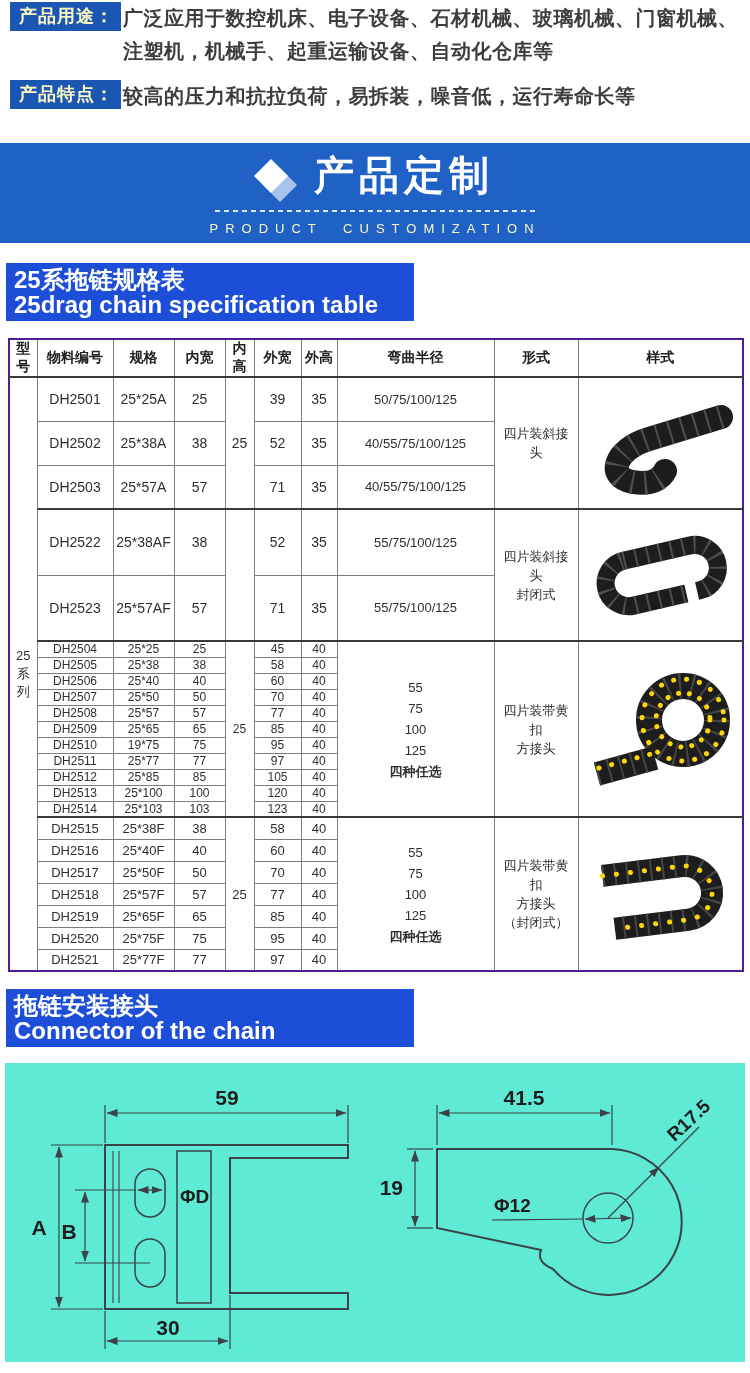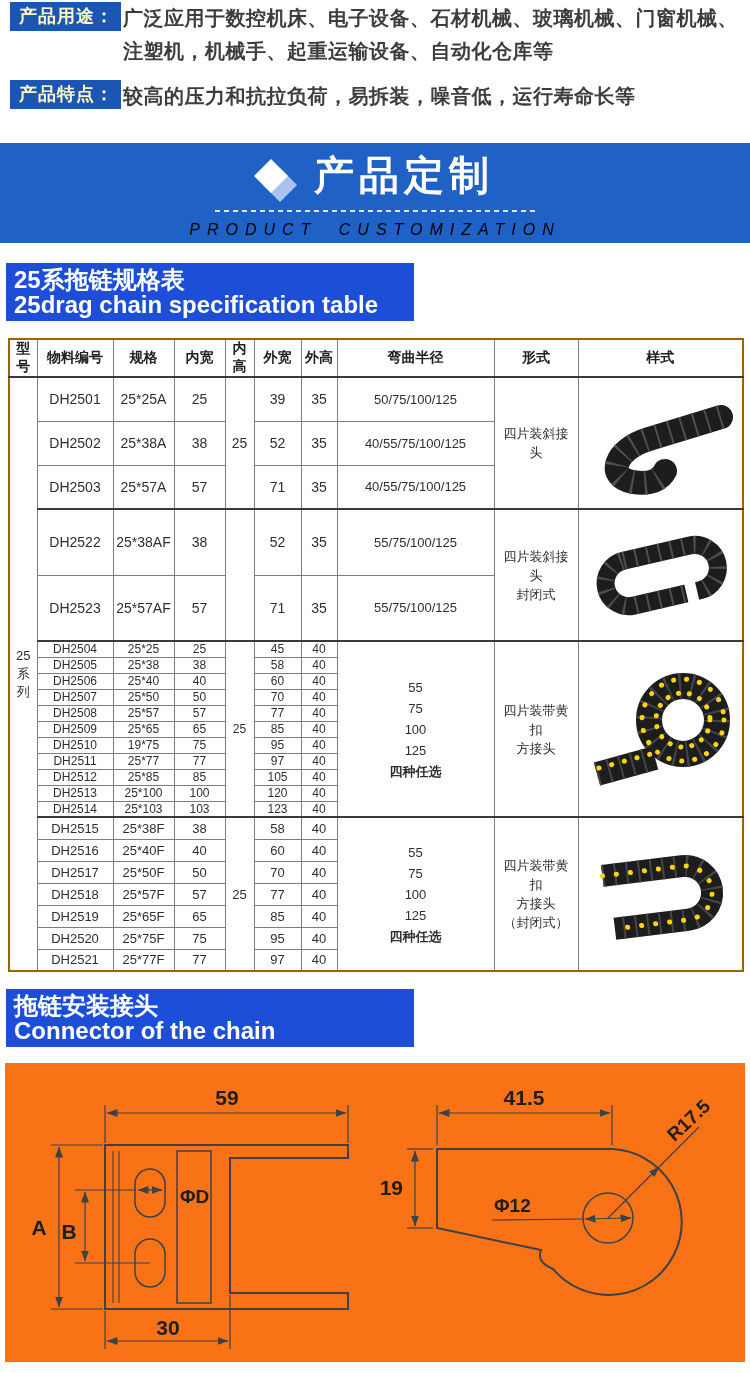--- a/index.html
+++ b/index.html
@@ -15,45 +15,45 @@
   .banner{margin-top:30px;height:100px;background:#2061c6;color:#fff;text-align:center;
     padding-top:10px;box-sizing:border-box;}
   .banner-title-row{display:flex;justify-content:center;align-items:flex-end;gap:16px;height:50px;font-family:Liberation Serif, serif;}
   .diamond-wrap{position:relative;width:42px;height:42px;}
   .diamond{position:absolute;width:24px;height:24px;transform:rotate(45deg);}
   .diamond-light{left:12px;top:12px;background:#a9c3ec;}
   .diamond-white{left:3px;top:3px;background:#ffffff;}
   .banner-title{font-size:40px;font-weight:bold;letter-spacing:5px;}
   .banner-dash{width:320px;height:2px;margin:7px auto 9px;
     background:repeating-linear-gradient(90deg,rgba(255,255,255,.85) 0 5px,transparent 5px 9px);}
-  .banner-sub{font-size:16px;letter-spacing:7px;word-spacing:10px;color:#000000;font-style:italic;}
+  .banner-sub{font-size:13px;letter-spacing:7px;word-spacing:10px;color:#fef9c3;}
   
   .section-header{background:#1d4ed8;color:#fff;font-weight:bold;font-size:24px;
     width:392px;margin:20px 0 16px 6px;padding:4px 8px;line-height:25px;}
   .section-header.connector{margin-top:8px;}
   
   table.spec{border-collapse:collapse;margin:17px 8px;width:734px;table-layout:fixed;
-    border:2px solid #a16207;padding-left:11px;}
+    border:2px solid #4c1d95;padding-left:11px;}
   .spec th,.spec td{border:1px solid #7d7d7d;text-align:center;vertical-align:middle;
     padding:0 2px;overflow:hidden;}
   .spec th{height:34px;font-size:14px;font-weight:bold;color:#222;}
   .spec thead th{border-bottom:2px solid #3a3a3a;}
   tr.g1{height:44px;font-size:14px;}
   tr.g2{height:66px;font-size:14px;}
   tr.g3{height:16px;font-size:12px;}
   tr.g4{height:22px;font-size:13px;}
   tr.group-start td{border-top:2px solid #3a3a3a;}
   td.series-cell{font-size:13px;line-height:18px;}
   td.type-cell{font-size:13px;line-height:19px;padding:0 3px;}
   td.bend-cell{font-size:13px;}
   td.bend-multi div{line-height:21px;font-size:13px;}
   td.bend-multi div.last{font-weight:bold;}
   td.style-cell svg{display:block;margin:2px auto;}
   
-  .draw-panel{margin:0 5px 0;background:#f97316;}
+  .draw-panel{margin:0 5px 0;background:#5eead4;}
   svg.tech line{stroke:#3b4248;stroke-width:1.2px;}
   svg.tech .shape{stroke:#3b4248;stroke-width:2px;fill:none;}
   svg.tech rect,svg.tech circle{stroke:#3b4248;fill:none;stroke-width:1.5px;}
   svg.tech .thin{stroke-width:1.1px;}
   svg.tech text{font-family:"Liberation Sans",sans-serif;font-size:21px;font-weight:600;fill:#1e1e1e;}
   svg.tech text.small{font-size:19px;}
 </style>
 </head>
 <body>
 

